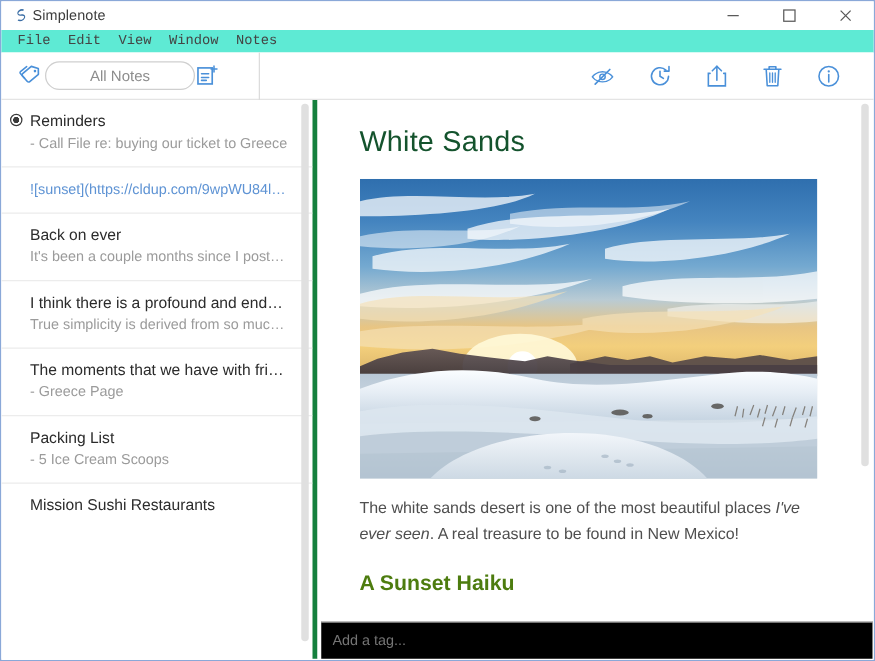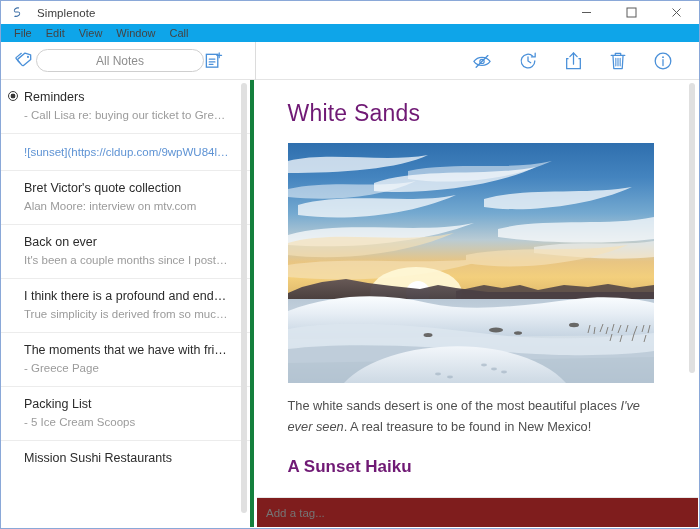--- a/index.html
+++ b/index.html
@@ -18,55 +18,56 @@
   }
 
   
   .titlebar {
     height: 23px;
     display: flex;
     align-items: center;
     background: #ffffff;
     position: relative;
   }
-  .title-left { display: flex; align-items: center; padding-left: 8px; gap: 15px; }
+  .title-left { display: flex; align-items: center; padding-left: 8px; gap: 4px; }
   .app-logo { width: 13px; height: 13px; flex: 0 0 13px; }
   .app-title {
     font-size: 11.5px; color: #3c3c3c; letter-spacing: .1px;
     white-space: nowrap;
   }
   .win-controls { margin-left: auto; display: flex; height: 23px; }
   .win-btn {
     width: 45px; height: 23px;
     display: flex; align-items: center; justify-content: center;
     color: #5a5a5a;
   }
 
   
   .menubar {
     height: 18px;
     display: flex; align-items: center;
     padding-left: 6px;
-    background: #0ea5e9;
+    background: #5eead4;
     gap: 0px;
+    font-family: Liberation Mono, monospace;
   }
   .menu-item {
     font-size: 11px; color: #444;
     padding: 1px 7px; white-space: nowrap;
   }
 
   
   .toolbar {
     height: 38px;
     display: flex; align-items: center;
     border-bottom: 1px solid #e4e4e4;
     background: #fff;
   }
   .toolbar-left {
-    width: 255px; height: 38px;
+    width: 207px; height: 38px;
     display: flex; align-items: center;
     border-right: 1px solid #dcdcdc;
     padding: 0 32px 0 14px;
     gap: 0;
   }
   .icon-btn { display:flex; align-items:center; justify-content:center; color:#4a90d9; cursor: pointer; }
   .search-pill {
     flex: 1 1 auto;
     height: 23px;
     border: 1px solid #cfcfcf;
@@ -135,50 +136,50 @@
   .editor {
     flex: 1 1 auto;
     position: relative;
     background: #fff;
     overflow: hidden;
   }
   .editor-scroll {
     padding: 20px 44px 0 34px;
   }
   .note-heading {
-    font-size: 23px; font-weight: 400; color: #701a75;
+    font-size: 23px; font-weight: 400; color: #14532d;
     letter-spacing: .2px;
     margin-bottom: 16px;
   }
   .note-image {
     width: 366px; height: 240px;
     position: relative; overflow: hidden;
     display: block;
   }
   .note-para {
     font-size: 12.8px; line-height: 21px; color: #4f4f4f;
     margin-top: 12px; max-width: 372px;
   }
   .note-para em { font-style: italic; }
   .note-subheading {
-    font-size: 17px; font-weight: bold; color: #701a75;
+    font-size: 17px; font-weight: bold; color: #4d7c0f;
     margin-top: 20px;
   }
   .editor-scrollbar {
     position: absolute; top: 3px; right: 4px;
     width: 6px; border-radius: 3px;
     background: #e0e0e0;
     height: 290px;
   }
 
   
   .tagbar {
     position: absolute; left: 256px; right: 1px; bottom: 1px;
     height: 30px;
-    background: #7f1d1d;
+    background: #000000;
     border-top: 1px solid #e8e8e8;
     display: flex; align-items: center;
     padding-left: 9px;
   }
   .tag-input {
     font-size: 11.5px; color: #9e9e9e;
     border: none; outline: none; background: transparent;
     font-family: "Liberation Sans", sans-serif;
     width: 180px;
   }
@@ -215,21 +216,21 @@
           </svg>
       </div>
     </div>
   </div>
 
   <div class="menubar">
     <div class="menu-item">File</div>
     <div class="menu-item">Edit</div>
     <div class="menu-item">View</div>
     <div class="menu-item">Window</div>
-    <div class="menu-item">Call</div>
+    <div class="menu-item">Notes</div>
   </div>
 
   <div class="toolbar">
     <div class="toolbar-left">
       <span class="icon-btn">
         <svg width="21" height="19" viewBox="0 0 22 20">
           <path d="M10.5 2.2L3.2 8.3a1.4 1.4 0 0 0-.1 2l4.1 4.6a1.4 1.4 0 0 0 2 .1l7.3-6.1-.1-4.9-5.9-1.8z" fill="none" stroke="#4a90d9" stroke-width="1.4" stroke-linejoin="round"></path>
           <path d="M6.6 2.4L1.4 6.7a1 1 0 0 0-.1 1.5l3.6 4" fill="none" stroke="#4a90d9" stroke-width="1.3" stroke-linecap="round"></path>
           <circle cx="13.6" cy="6.2" r="1.1" fill="#4a90d9"></circle>
         </svg>
@@ -287,31 +288,27 @@
   </div>
 
   <div class="body">
 
     <div class="notelist">
       <div class="notelist-inner">
 
         <div class="note-item">
           <div class="pin-dot"></div>
           <div class="note-title">Reminders</div>
-          <div class="note-snippet">- Call Lisa re: buying our ticket to Greece</div>
+          <div class="note-snippet">- Call File re: buying our ticket to Greece</div>
         </div>
 
         <div class="note-item selected">
           <div class="note-snippet">![sunset](https://cldup.com/9wpWU84l3n.jpg)</div>
         </div>
 
-        <div class="note-item">
-          <div class="note-title">Bret Victor's quote collection</div>
-          <div class="note-snippet">Alan Moore: interview on mtv.com</div>
-        </div>
 
         <div class="note-item">
           <div class="note-title">Back on ever</div>
           <div class="note-snippet">It's been a couple months since I posted on ...</div>
         </div>
 
         <div class="note-item">
           <div class="note-title">I think there is a profound and enduring</div>
           <div class="note-snippet">True simplicity is derived from so much more..</div>
         </div>

